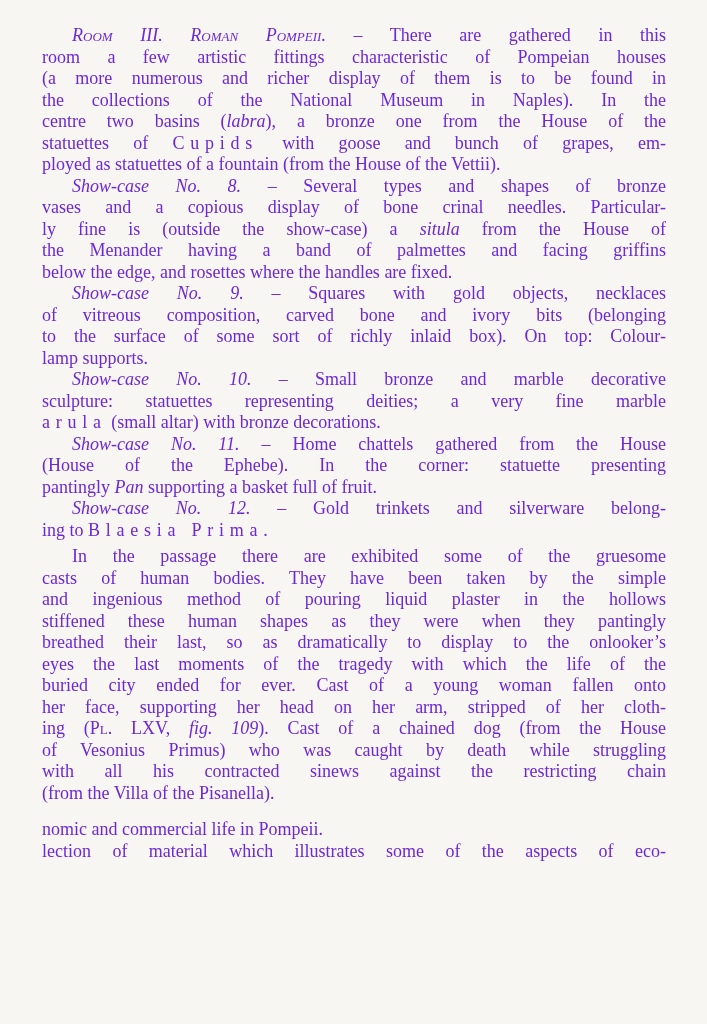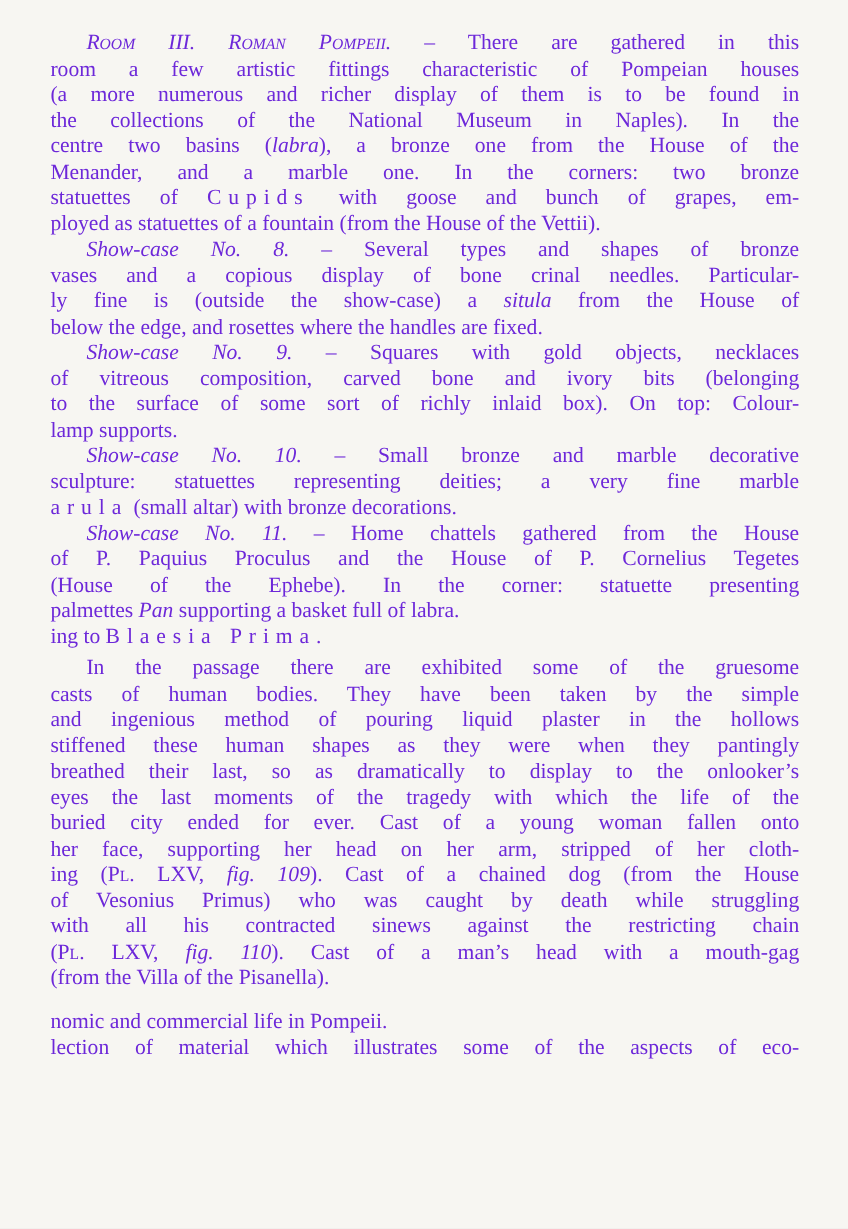--- a/index.html
+++ b/index.html
@@ -47,63 +47,62 @@
 <body>
 
 <div class="page">
   <div class="text-column">
       <div class="para">
         <div class="line indent"><span class="seg h">Room III. Roman Pompeii.</span><span class="seg n"> – There are gathered in this</span></div>
         <div class="line"><span class="seg n">room a few artistic fittings characteristic of Pompeian houses</span></div>
         <div class="line"><span class="seg n">(a more numerous and richer display of them is to be found in</span></div>
         <div class="line"><span class="seg n">the collections of the National Museum in Naples). In the</span></div>
         <div class="line"><span class="seg n">centre two basins (</span><span class="seg i">labra</span><span class="seg n">), a bronze one from the House of the</span></div>
-        <div class="line"><span class="seg n">Menander, and a marble one. In the corners: two bronze</span></div>
         <div class="line"><span class="seg n">statuettes of </span><span class="seg sp">Cupids</span><span class="seg n"> with goose and bunch of grapes, em-</span></div>
         <div class="line last"><span class="seg n">ployed as statuettes of a fountain (from the House of the Vettii).</span></div>
       </div>
       <div class="para">
         <div class="line indent"><span class="seg i">Show-case No. 8.</span><span class="seg n"> – Several types and shapes of bronze</span></div>
         <div class="line"><span class="seg n">vases and a copious display of bone crinal needles. Particular-</span></div>
         <div class="line"><span class="seg n">ly fine is (outside the show-case) a </span><span class="seg i">situla</span><span class="seg n"> from the House of</span></div>
+        <div class="line"><span class="seg n">the Menander having a band of palmettes and facing griffins</span></div>
         <div class="line last"><span class="seg n">below the edge, and rosettes where the handles are fixed.</span></div>
       </div>
       <div class="para">
         <div class="line indent"><span class="seg i">Show-case No. 9.</span><span class="seg n"> – Squares with gold objects, necklaces</span></div>
         <div class="line"><span class="seg n">of vitreous composition, carved bone and ivory bits (belonging</span></div>
         <div class="line"><span class="seg n">to the surface of some sort of richly inlaid box). On top: Colour-</span></div>
         <div class="line last"><span class="seg n">lamp supports.</span></div>
       </div>
       <div class="para">
         <div class="line indent"><span class="seg i">Show-case No. 10.</span><span class="seg n"> – Small bronze and marble decorative</span></div>
         <div class="line"><span class="seg n">sculpture: statuettes representing deities; a very fine marble</span></div>
         <div class="line last"><span class="seg sp">arula</span><span class="seg n"> (small altar) with bronze decorations.</span></div>
       </div>
       <div class="para">
         <div class="line indent"><span class="seg i">Show-case No. 11.</span><span class="seg n"> – Home chattels gathered from the House</span></div>
-        <div class="line"><span class="seg n">of P. Paquius Proculus and the House of P. Cornelius Tegetes</span></div>
         <div class="line"><span class="seg n">(House of the Ephebe). In the corner: statuette presenting</span></div>
-        <div class="line last"><span class="seg n">palmettes </span><span class="seg i">Pan</span><span class="seg n"> supporting a basket full of labra.</span></div>
+        <div class="line last"><span class="seg n">pantingly </span><span class="seg i">Pan</span><span class="seg n"> supporting a basket full of fruit.</span></div>
       </div>
       <div class="para">
+        <div class="line indent"><span class="seg i">Show-case No. 12.</span><span class="seg n"> – Gold trinkets and silverware belong-</span></div>
         <div class="line last"><span class="seg n">ing to </span><span class="seg sp">Blaesia Prima.</span></div>
       </div>
       <div class="para gap-sm">
         <div class="line indent"><span class="seg n">In the passage there are exhibited some of the gruesome</span></div>
         <div class="line"><span class="seg n">casts of human bodies. They have been taken by the simple</span></div>
         <div class="line"><span class="seg n">and ingenious method of pouring liquid plaster in the hollows</span></div>
         <div class="line"><span class="seg n">stiffened these human shapes as they were when they pantingly</span></div>
         <div class="line"><span class="seg n">breathed their last, so as dramatically to display to the onlooker’s</span></div>
         <div class="line"><span class="seg n">eyes the last moments of the tragedy with which the life of the</span></div>
         <div class="line"><span class="seg n">buried city ended for ever. Cast of a young woman fallen onto</span></div>
         <div class="line"><span class="seg n">her face, supporting her head on her arm, stripped of her cloth-</span></div>
         <div class="line"><span class="seg n">ing (</span><span class="seg c">Pl.</span><span class="seg n"> LXV, </span><span class="seg i">fig. 109</span><span class="seg n">). Cast of a chained dog (from the House</span></div>
         <div class="line"><span class="seg n">of Vesonius Primus) who was caught by death while struggling</span></div>
         <div class="line"><span class="seg n">with all his contracted sinews against the restricting chain</span></div>
-        <div class="line"><span class="seg n">(</span><span class="seg c">Pl.</span><span class="seg n"> LXV, </span><span class="seg i">fig. 110</span><span class="seg n">). Cast of a man’s head with a mouth-gag</span></div>
         <div class="line last"><span class="seg n">(from the Villa of the Pisanella).</span></div>
       </div>
       <div class="para gap-lg">
         <div class="line last"><span class="seg n">nomic and commercial life in Pompeii.</span></div>
         <div class="line"><span class="seg n">lection of material which illustrates some of the aspects of eco-</span></div>
       </div>
     </div>
 </div>
 
 </body></html>

